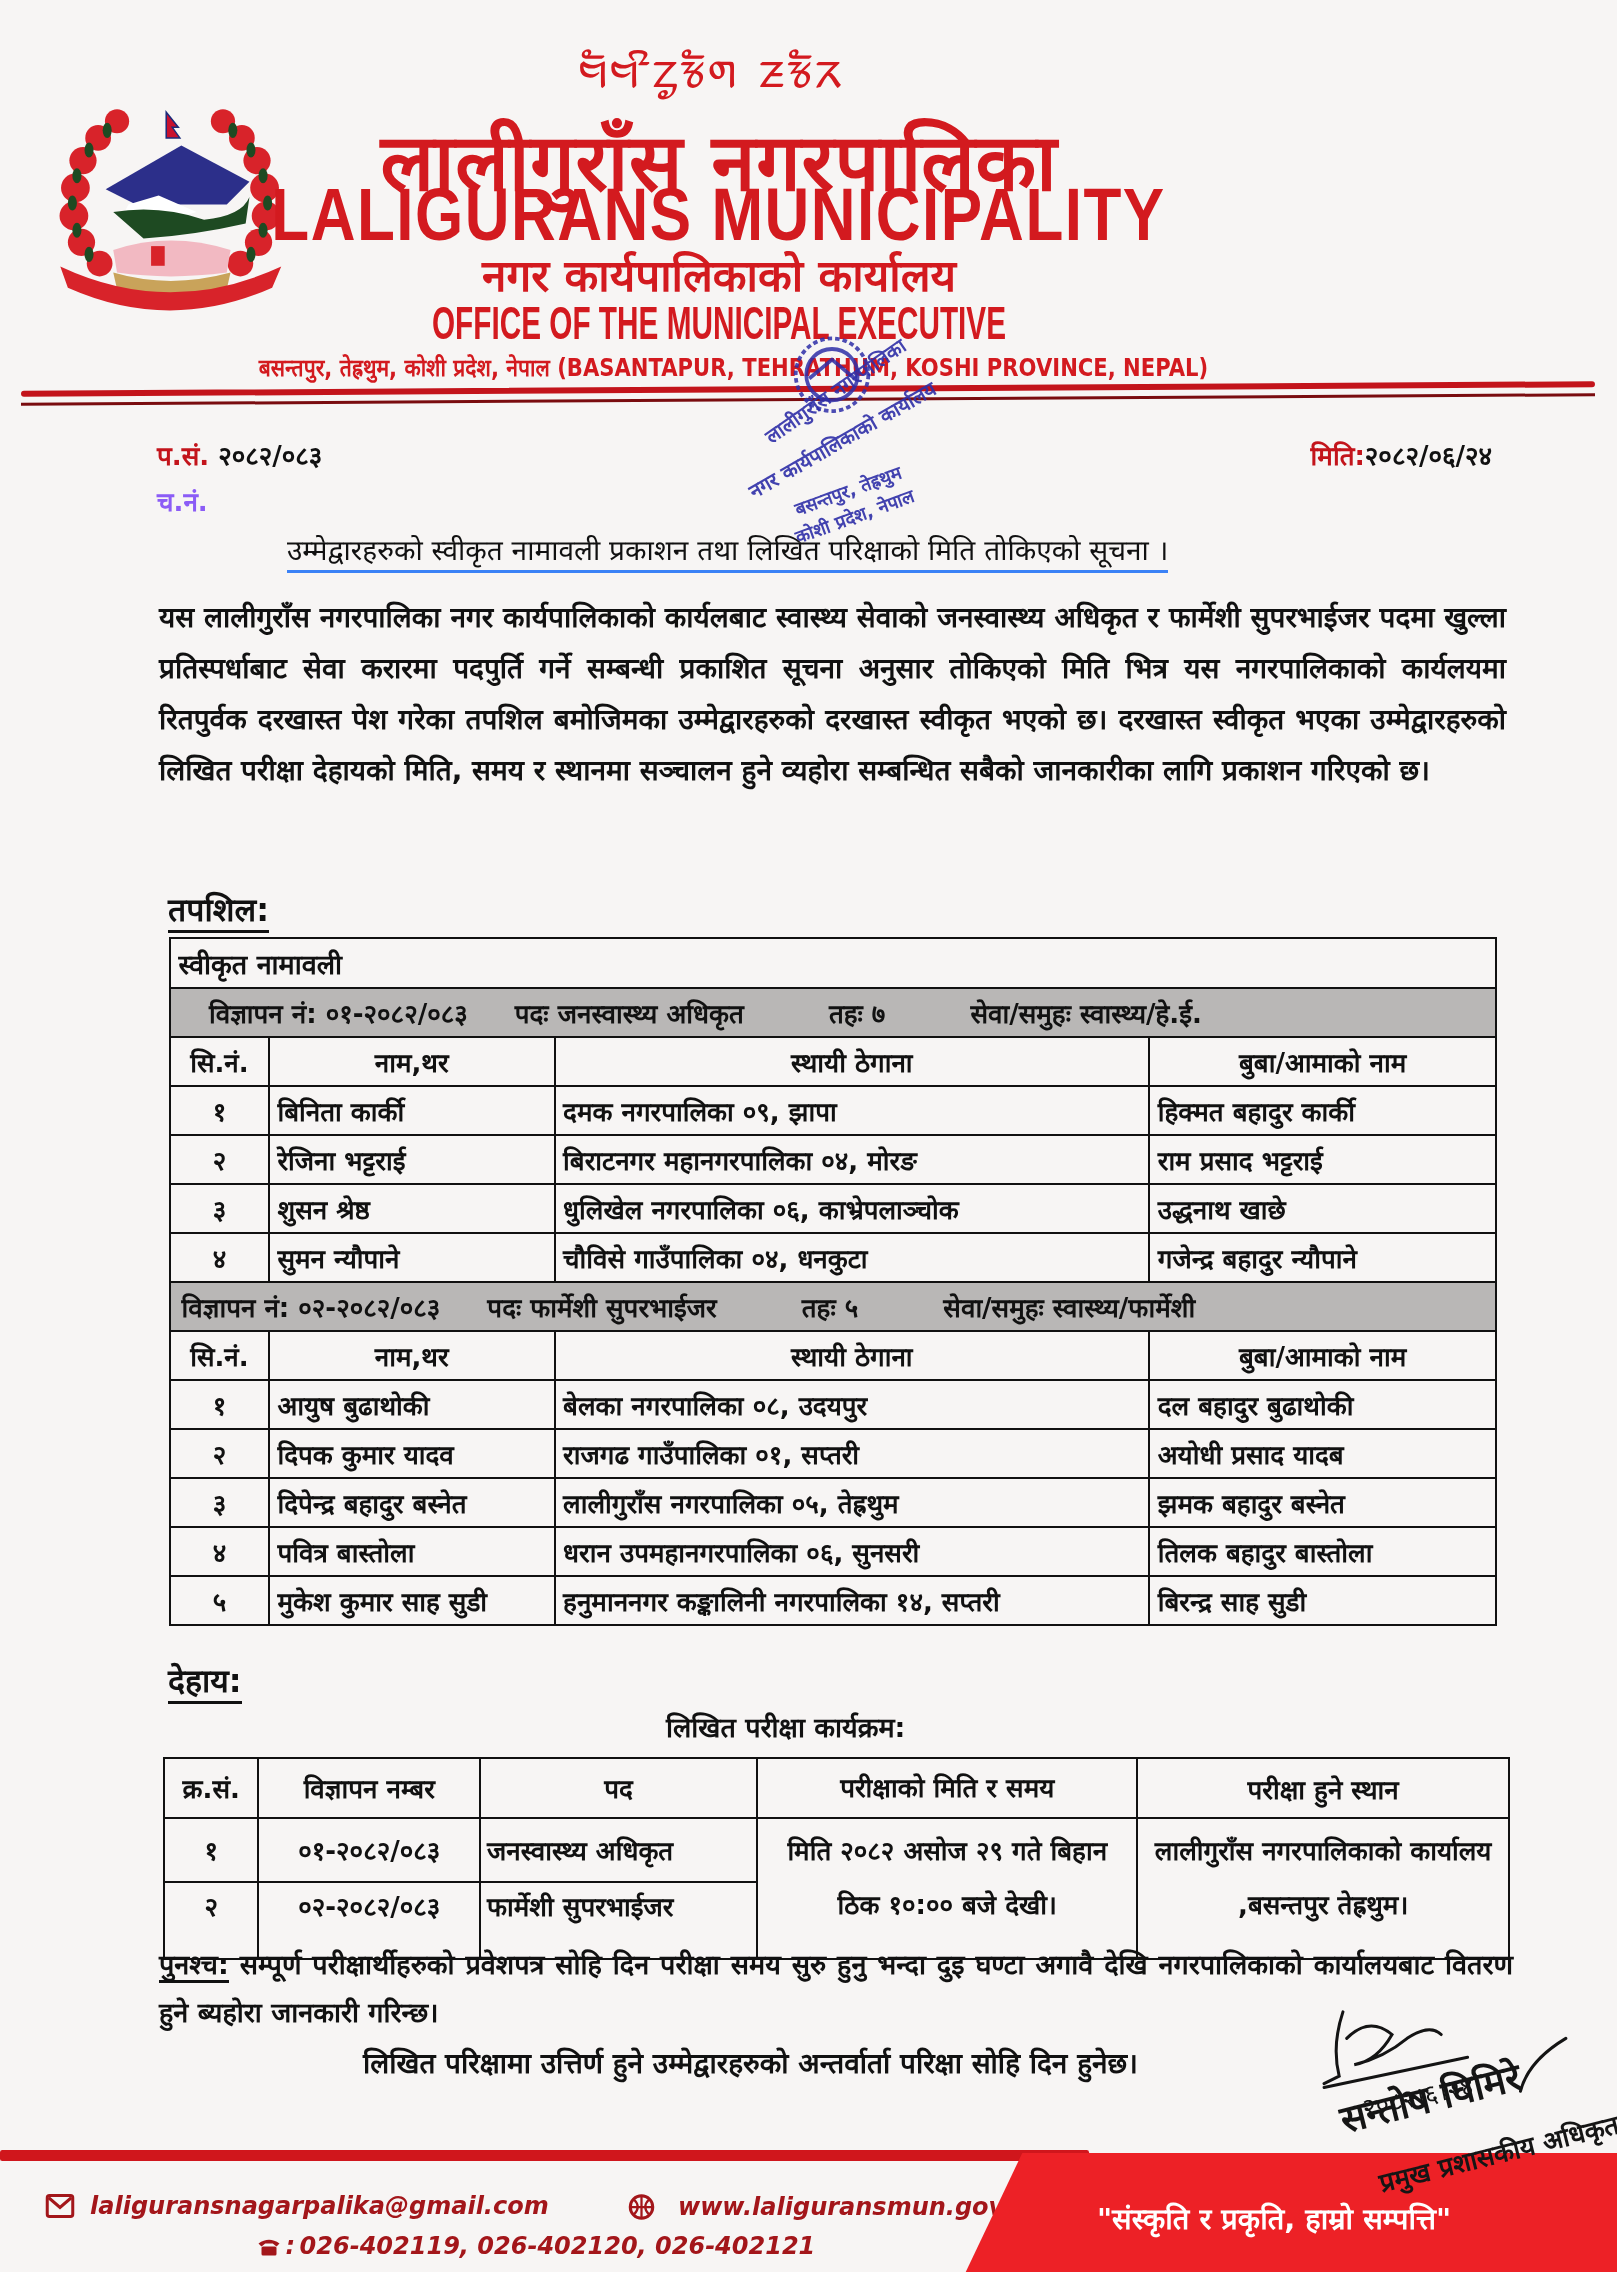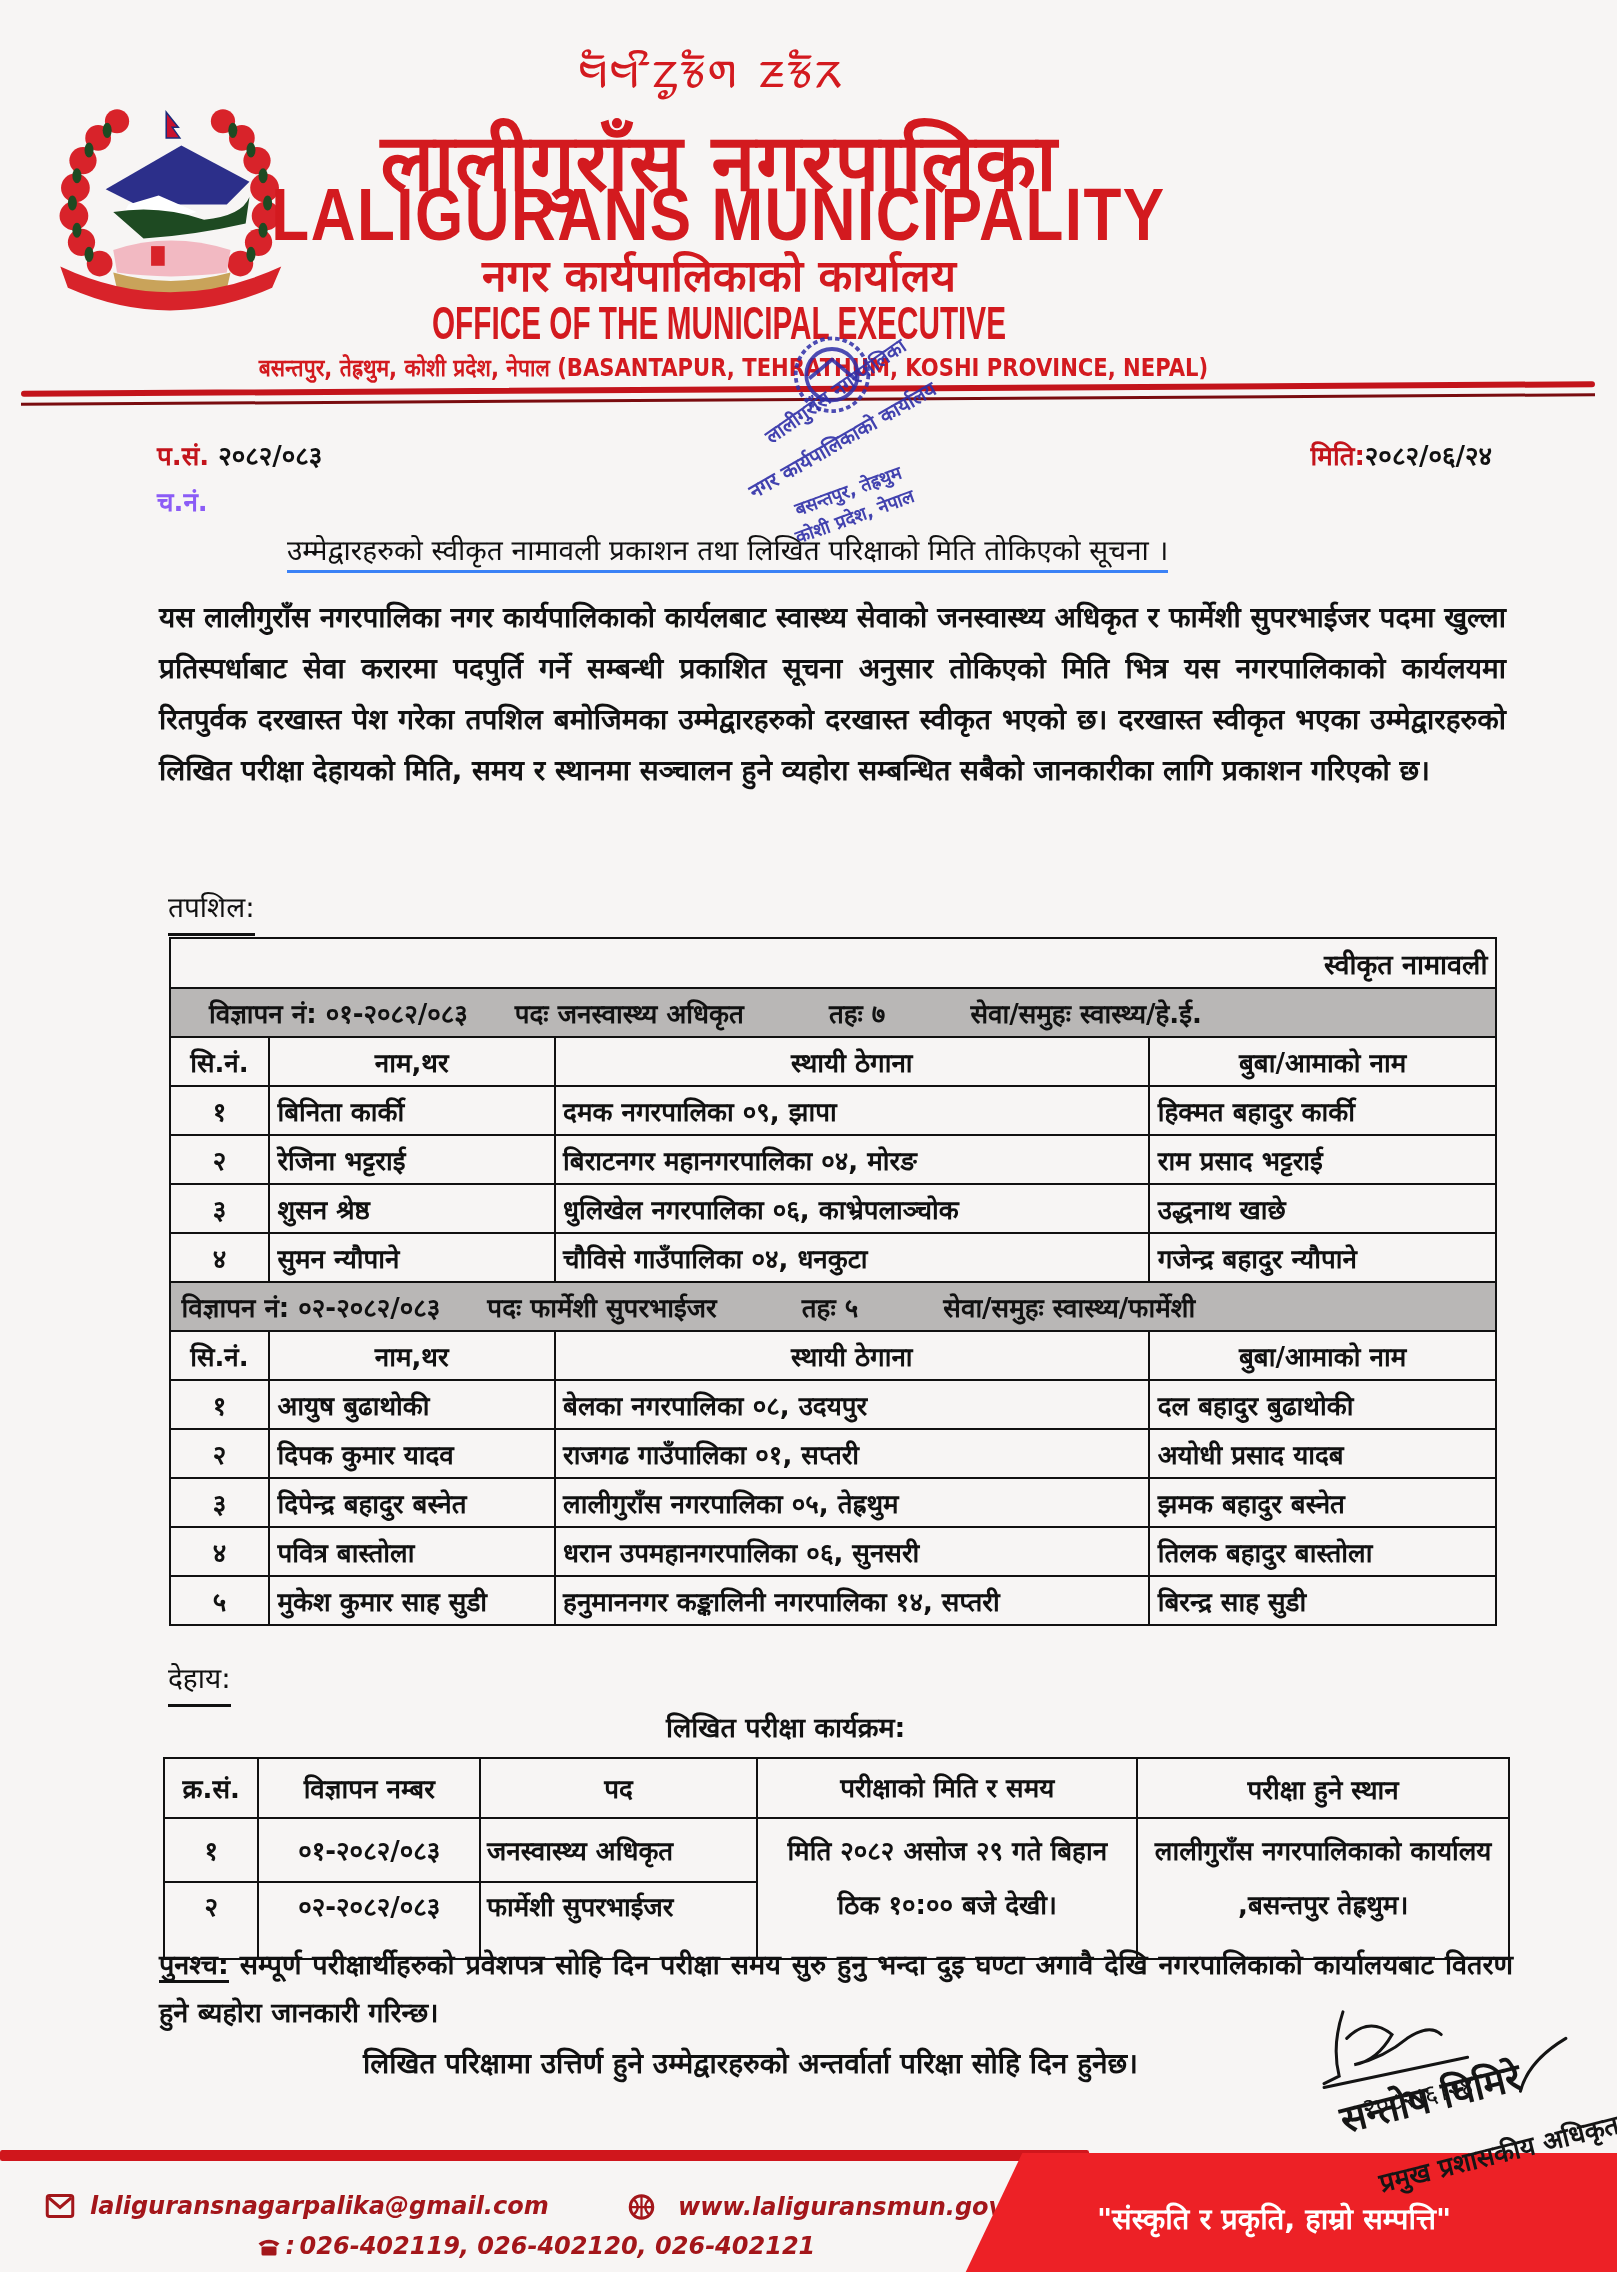--- a/index.html
+++ b/index.html
@@ -42,34 +42,34 @@
       border-bottom: 3px solid #3b82f6; padding-bottom: 1.5px; white-space: nowrap;
     }
 
     
     .body-para {
       position: absolute; left: 159px; top: 592px; width: 1347px;
       font-size: 28px; font-weight: bold; line-height: 51px; text-align: justify;
     }
 
     .section-label {
-      position: absolute; font-size: 28px; font-weight: normal;
-      border-bottom: 3px solid #111; padding-bottom: 8px;
+      position: absolute; font-size: 32px; font-weight: bold;
+      border-bottom: 3px solid #111; padding-bottom: 0px;
     }
     .lbl-tapsil { left: 168px; top: 887px; }
     .lbl-dehay { left: 168px; top: 1658px; }
 
     
     table { border-collapse: collapse; }
     .list-table {
       position: absolute; left: 169px; top: 937px; width: 1328px;
       font-size: 26px; font-weight: bold;
     }
     .list-table td { border: 2.3px solid #111; padding: 0 7.6px; height: 47px; }
-    .list-table .title-row td { text-align: right; height: 48px; font-size: 27px; }
+    .list-table .title-row td { text-align: left; height: 48px; font-size: 27px; }
     .list-table .ad-row td { background: #b9b7b6; height: 47px; white-space: nowrap; padding-left: 38px; }
     .list-table .ad-row span.gap { display: inline-block; width: 38px; }
     .list-table .hdr-row td { text-align: center; height: 47px; }
     .list-table td.c-sn { width: 82px; text-align: center; }
     .list-table td.c-name { width: 271px; }
     .list-table td.c-addr { width: 583px; }
     .list-table td.c-parent { width: 333px; }
     .list-table .hdr-row td.c-addr, .list-table .hdr-row td.c-name { text-align: center; }
 
     

